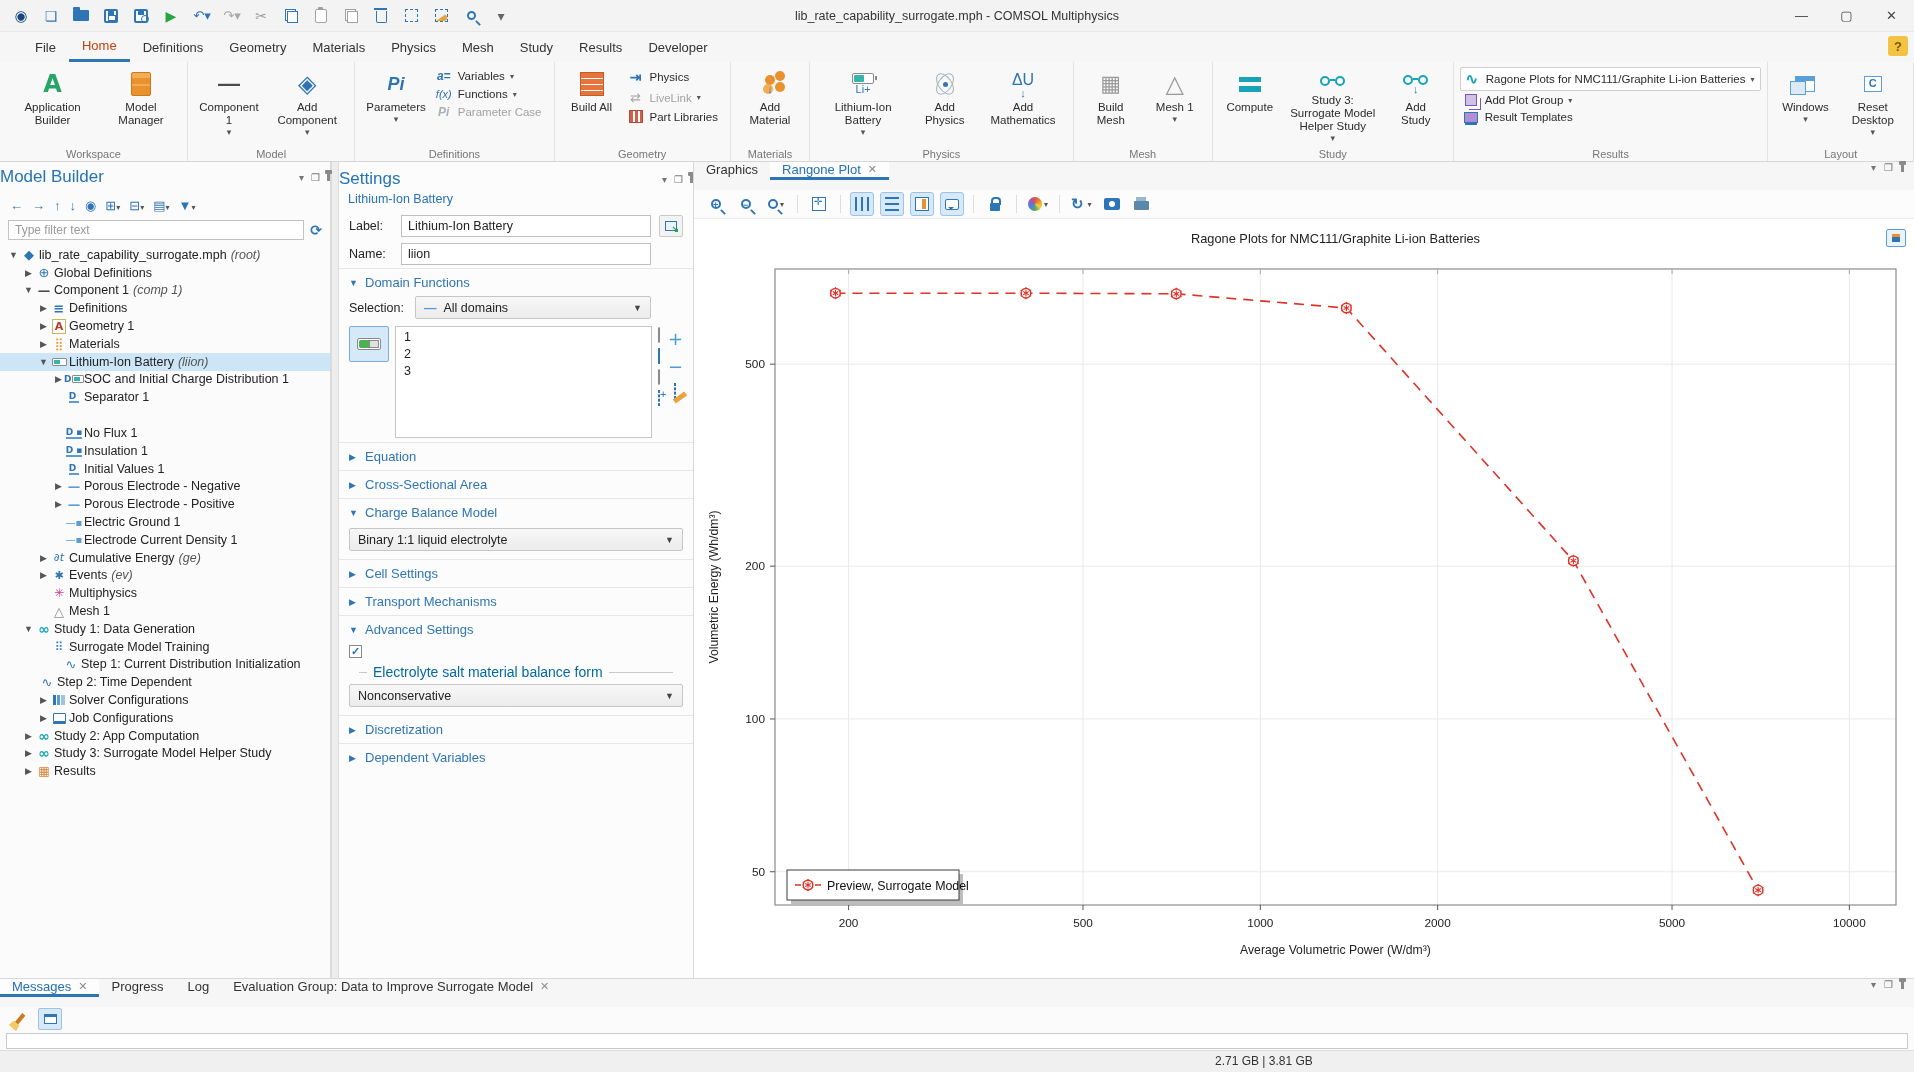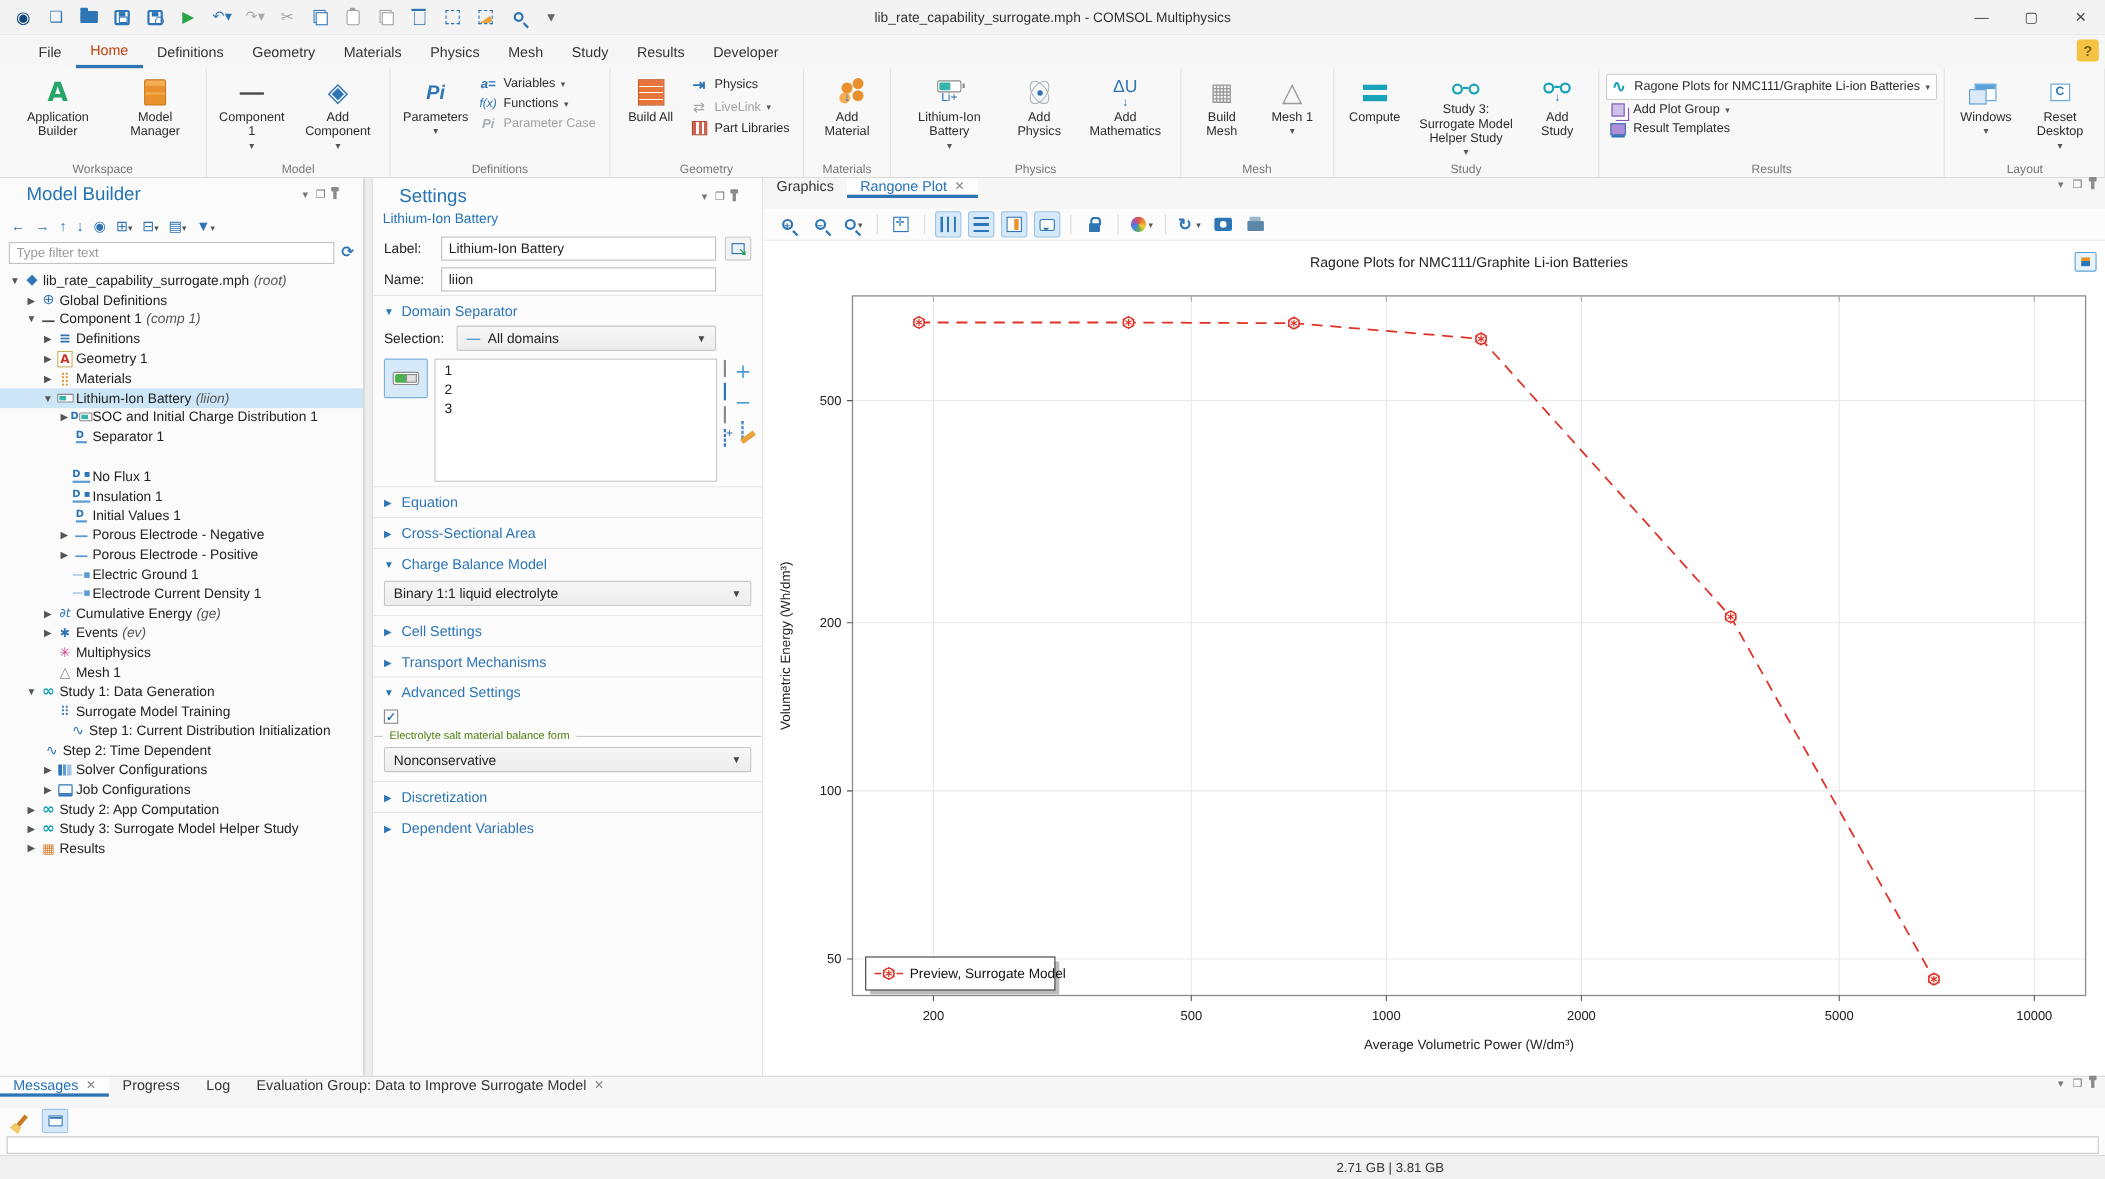--- a/index.html
+++ b/index.html
@@ -98,21 +98,21 @@
   [data-name="result-templates-icon"] .shape{width:14px;height:11px;border:1.5px solid #2e75b6;background:#b08fd8;box-shadow:0 3px 0 -1px #2e75b6;}
   .winicon{width:20px;height:16px;border:1.5px solid #5aa0d8;position:relative;background:#fff;}
   .winicon::before{content:"";position:absolute;top:0;left:0;right:0;height:4px;background:#5aa0d8;}
   .winicon::after{content:"";position:absolute;left:-6px;top:4px;width:14px;height:12px;border:1.5px solid #5aa0d8;background:#dceaf7;}
   [data-name="reset-desktop-icon"] .shape{width:18px;height:16px;border:1.5px solid #5aa0d8;position:relative;background:#fff;}
   [data-name="reset-desktop-icon"] .shape::before{content:"C";position:absolute;left:4px;top:0px;color:#2e75b6;font-size:11px;font-weight:bold;}
 
   
   #main{position:absolute;top:162px;left:0;right:0;height:816px;display:flex;}
   .vsplit{width:8px;background:#ededed;border-left:1px solid #dcdcdc;border-right:1px solid #dcdcdc;}
-  .panel-header{height:30px;display:flex;align-items:center;padding:0 24px;}
+  .panel-header{height:30px;display:flex;align-items:center;padding:0 0;}
   .panel-title{color:#2573b5;font-size:17px;font-weight:400;}
   .ph-icons{margin-left:auto;display:flex;gap:7px;align-items:center;color:#777;font-size:10px;}
   .pin-icon{width:3px;height:8px;background:#8a8a8a;position:relative;display:inline-block;}
   .pin-icon::before{content:"";position:absolute;top:-3px;left:-2px;width:7px;height:4px;background:#8a8a8a;border-radius:1px;}
 
   
   #model-builder{width:331px;background:#fbfbfb;border-right:1px solid #d8d8d8;display:flex;flex-direction:column;}
   #mb-toolbar{height:26px;display:flex;align-items:center;gap:9px;padding:0 10px;color:#2e75b6;font-size:13px;}
   #mb-filter{display:flex;align-items:center;gap:6px;padding:2px 8px 4px 8px;}
   #mb-filter input{flex:1;height:20px;border:1px solid #c2c2c2;padding:0 6px;font-size:12px;color:#333;font-family:"Liberation Sans",sans-serif;}
@@ -176,21 +176,21 @@
   .dcol{display:flex;flex-direction:column;gap:7px;align-items:center;}
   .chain-icon .shape{width:12px;height:10px;border:1.5px solid #8a8a8a;border-radius:3px;box-shadow:4px 4px 0 -1px #2e75b6;}
   [data-name="copy-list-icon"] .shape{width:10px;height:11px;border:1.5px solid #2e75b6;background:#fff;box-shadow:-3px -3px 0 -1px #8a8a8a;}
   [data-name="paste-list-icon"] .shape{width:10px;height:12px;border:1.5px solid #8a8a8a;border-radius:2px;background:#fff;box-shadow:3px 2px 0 -1px #2e75b6;}
   [data-name="zoom-selection-icon"] .shape{width:12px;height:12px;border:1.5px dashed #2e75b6;position:relative;}
   [data-name="zoom-selection-icon"] .shape::before{content:"+";position:absolute;left:1px;top:-3px;color:#2e75b6;font-size:11px;}
   [data-name="add-domain-icon"]::before{content:"+";color:#4b9bd5;font-size:18px;}
   [data-name="remove-domain-icon"]::before{content:"−";color:#4b9bd5;font-size:18px;}
   .checkrow{display:flex;align-items:center;gap:6px;padding:2px 10px 4px 10px;font-size:12.3px;}
   .checkbox{width:13px;height:13px;border:1px solid #8a8a8a;background:#fff;display:flex;align-items:center;justify-content:center;color:#2e75b6;font-size:11px;font-weight:bold;}
-  .fieldset-label{display:flex;align-items:center;gap:6px;color:#4d7c0f;font-size:10px;padding:2px 1px;}
+  .fieldset-label{display:flex;align-items:center;gap:6px;color:#0369a1;font-size:14px;padding:2px 20px;}
   .fieldset-label::before{content:"";width:8px;border-top:1px solid #c9c9c9;}
   .fieldset-label::after{content:"";flex:1;border-top:1px solid #c9c9c9;}
   .sec-body{padding:2px 10px 8px 10px;}
 
   
   #graphics{flex:1;background:#fff;display:flex;flex-direction:column;position:relative;}
   .tabstrip{height:30px;background:#f6f6f6;display:flex;align-items:flex-start;position:relative;}
   .gtab{padding:0 12px;display:flex;align-items:center;gap:7px;font-size:13px;color:#333;}
   .gtab.active{color:#2471b8;background:#fdfdfd;border-bottom:3px solid #2e75b6;}
   .gtab .x{color:#8a8a8a;font-size:11px;}
@@ -710,21 +710,21 @@
     </div>
     <div class="srow">
       <label data-name="name-caption">Name:</label>
       <div class="sinput" data-name="name-field">liion</div>
       <div style="width:24px;"></div>
     </div>
 
     <div class="section">
       <div class="sec-head" data-name="section-domain-selection">
         <span class="chev" data-name="chevron-down-icon">▼</span>
-        <span>Domain Separator</span>
+        <span>Domain Functions</span>
       </div>
       <div class="srow" style="padding-top:0;justify-content:space-between;">
         <label style="width:58px;" data-name="selection-caption">Selection:</label>
         <div class="dropdown" style="flex:1;" data-name="selection-dropdown">
           <span class="dd-line" data-name="all-domains-icon">—</span>
           <span>All domains</span>
           <span class="caret" data-name="chevron-down-icon">▼</span>
         </div>
         <div style="width:24px;"></div>
       </div>

